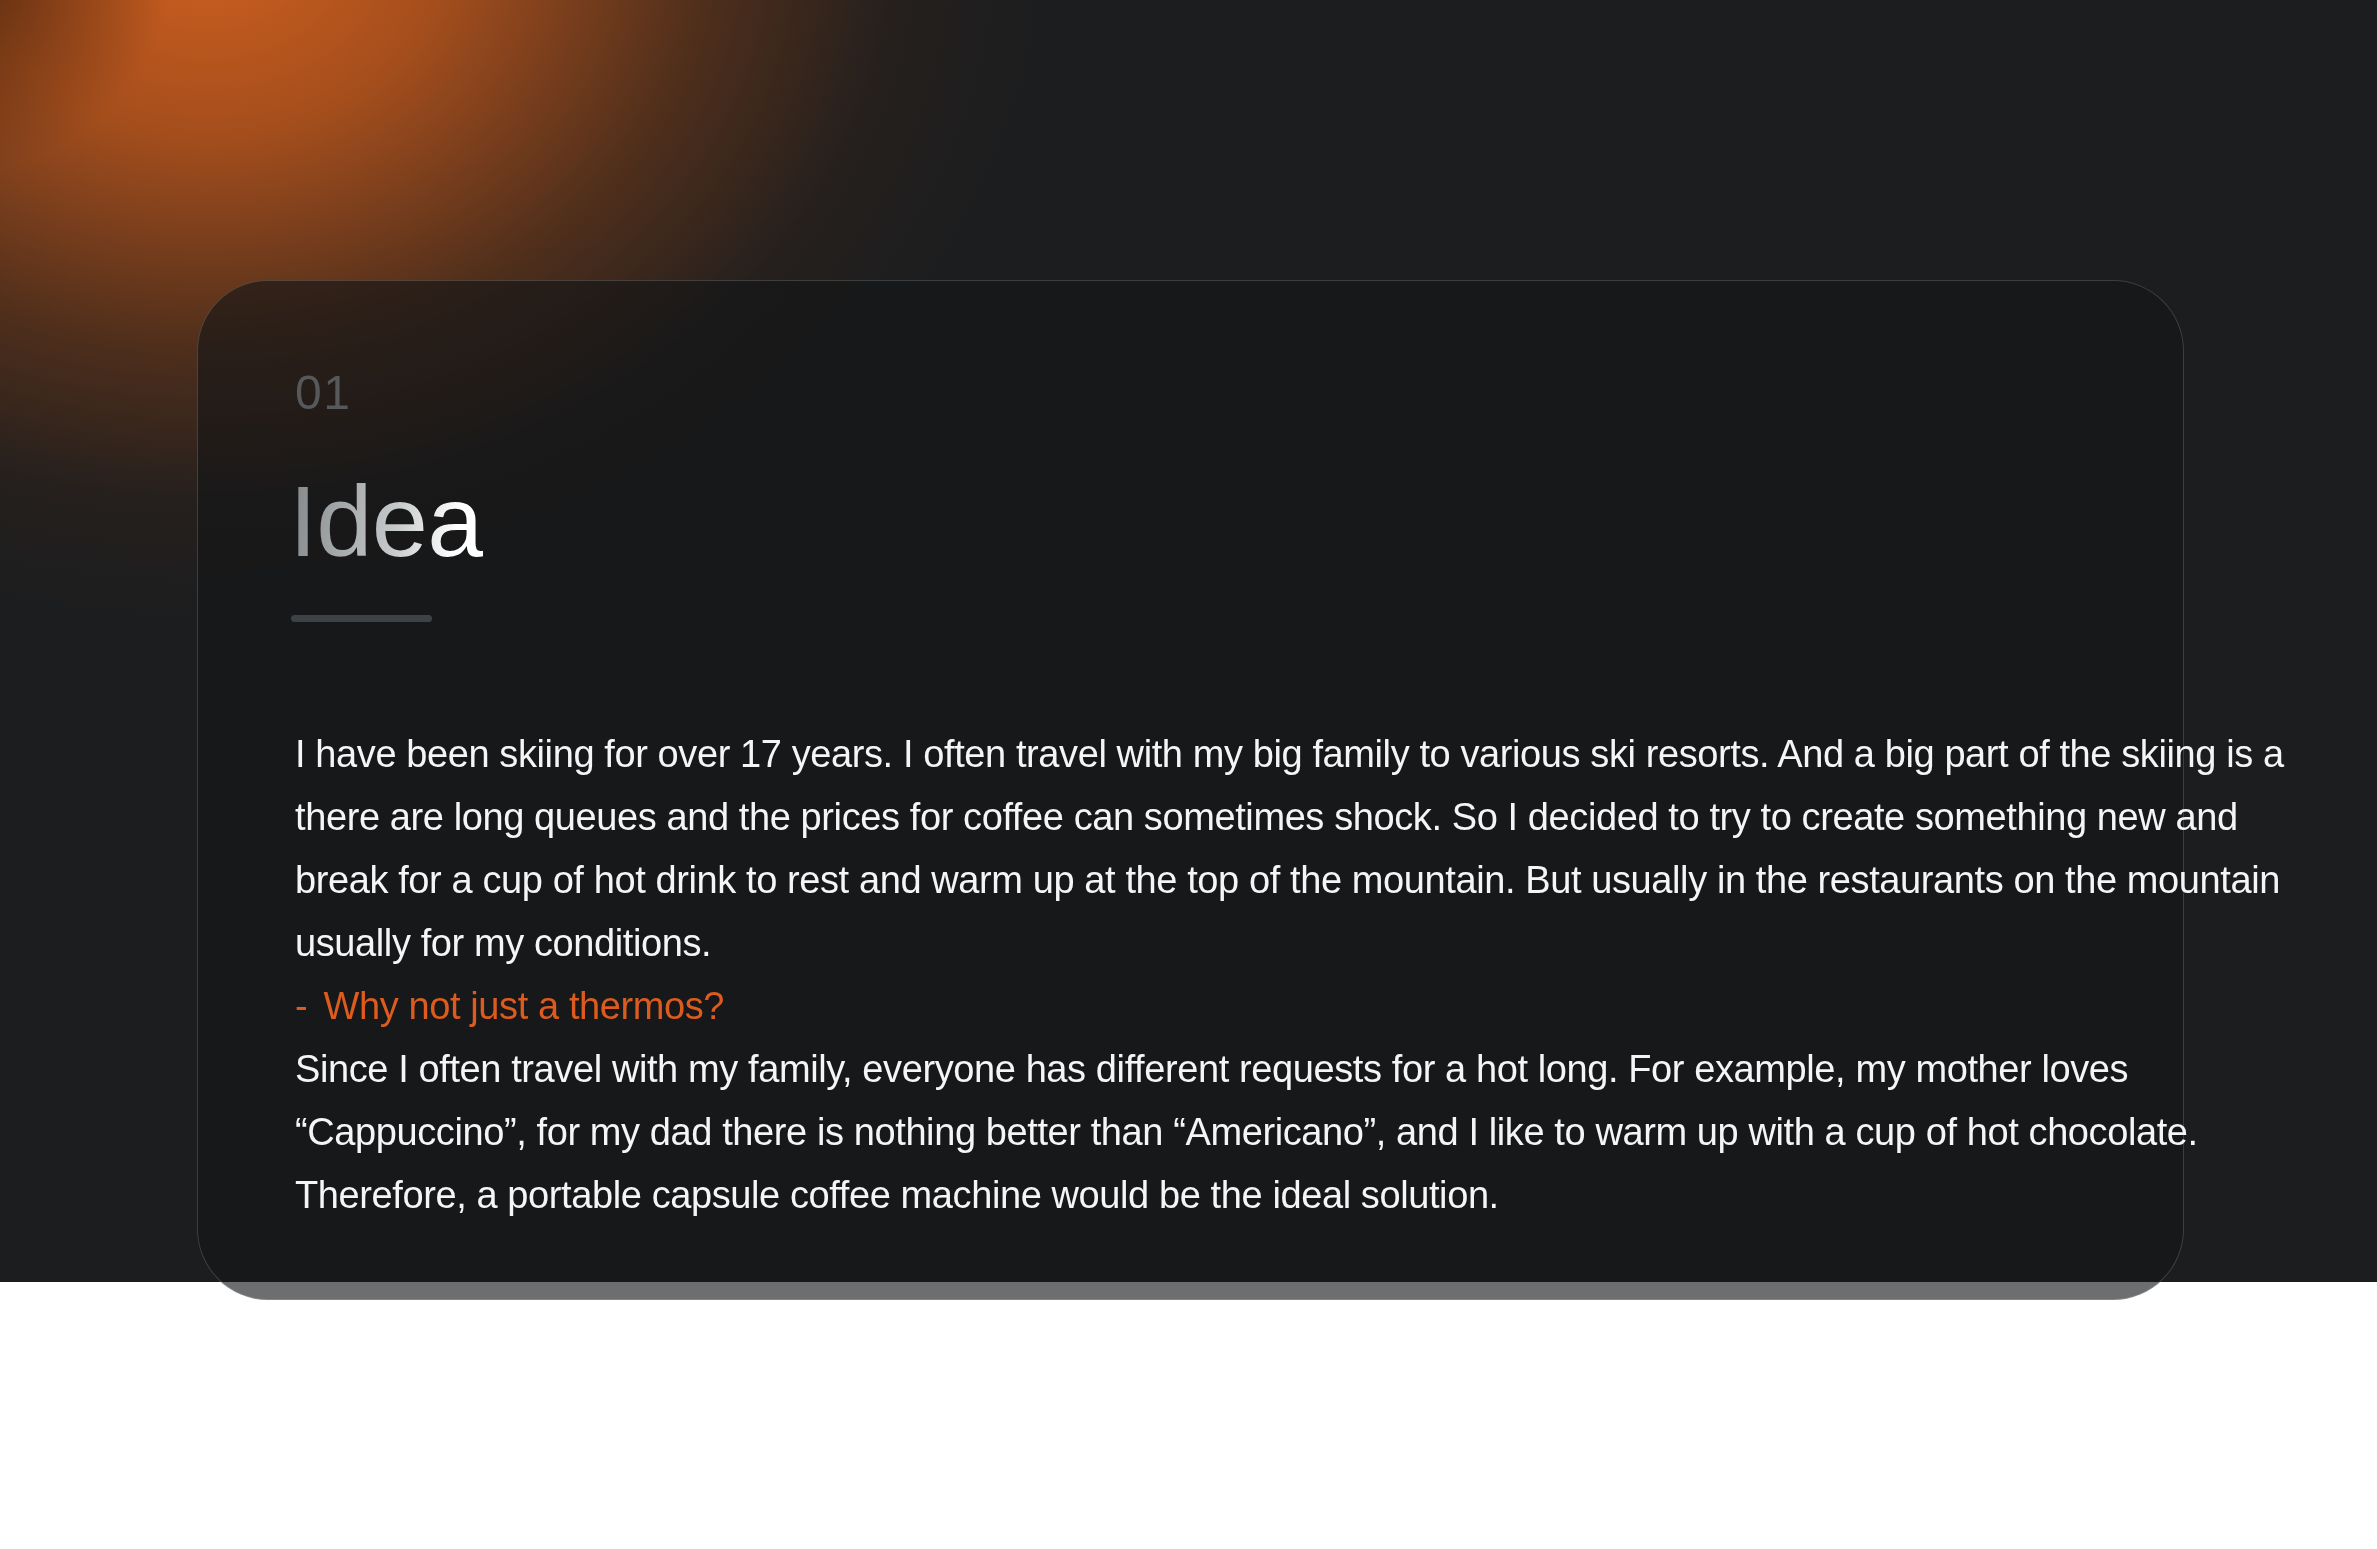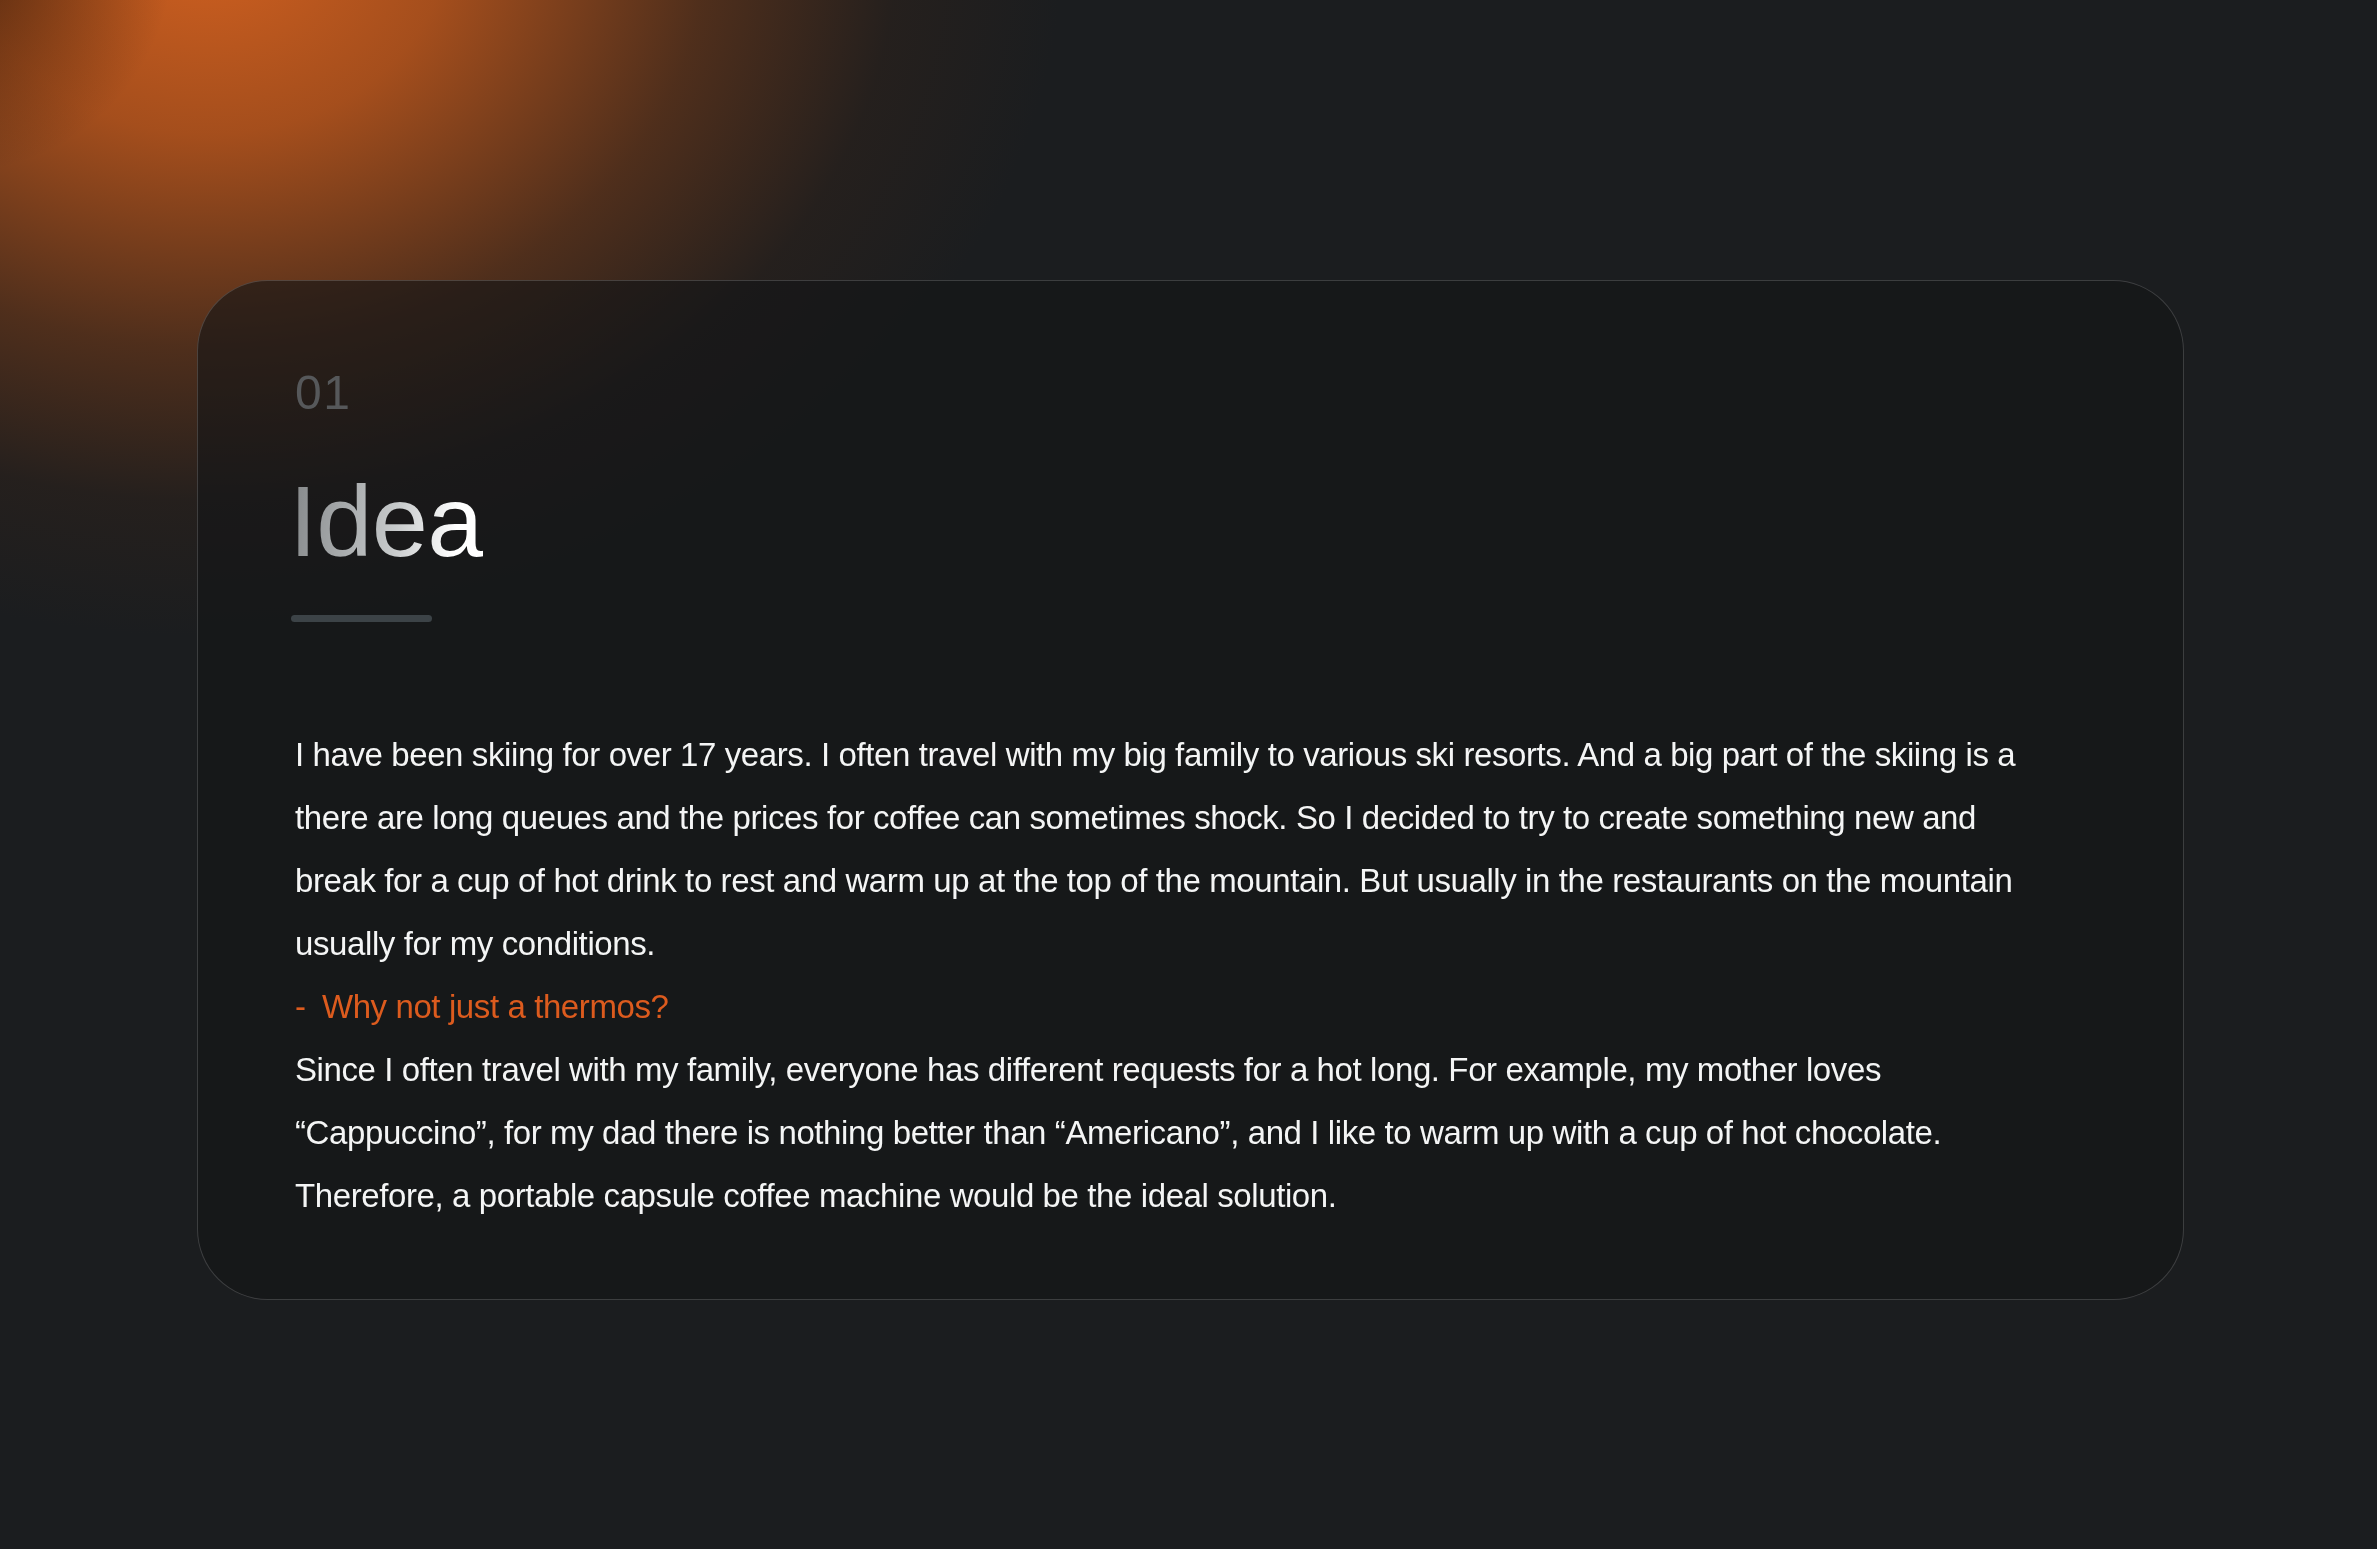--- a/index.html
+++ b/index.html
@@ -7,21 +7,21 @@
     padding: 0;
     width: 2377px;
     height: 1549px;
     overflow: hidden;
     font-family: "Liberation Sans", "DejaVu Sans", sans-serif;
   }
 
   .stage {
     position: relative;
     width: 2377px;
-    height: 1549px;
+    height: 1282px;
     background:
       radial-gradient(circle 312px at -45px -45px, rgba(16,10,6,0.55) 0%, rgba(16,10,6,0) 70%),
       radial-gradient(1189px 966px at 208px -59px,
         #D06020 0%,
         rgba(184,85,28,0.88) 20%,
         rgba(122,61,25,0.55) 42%,
         rgba(60,38,25,0.30) 58%,
         rgba(27,29,31,0) 72%),
       #1B1D1F;
   }
@@ -70,21 +70,21 @@
     width: 141px;
     height: 7.4px;
     border-radius: 4.5px;
     background: #3C4347;
   }
 
   .body-text {
     position: absolute;
     left: 97px;
     top: 442px;
-    font-size: 33px;
+    font-size: 38px;
     line-height: 63px;
     letter-spacing: -0.4px;
     font-weight: 400;
     color: #F4F5F5;
   }
 
   .body-line {
     white-space: nowrap;
   }
 

